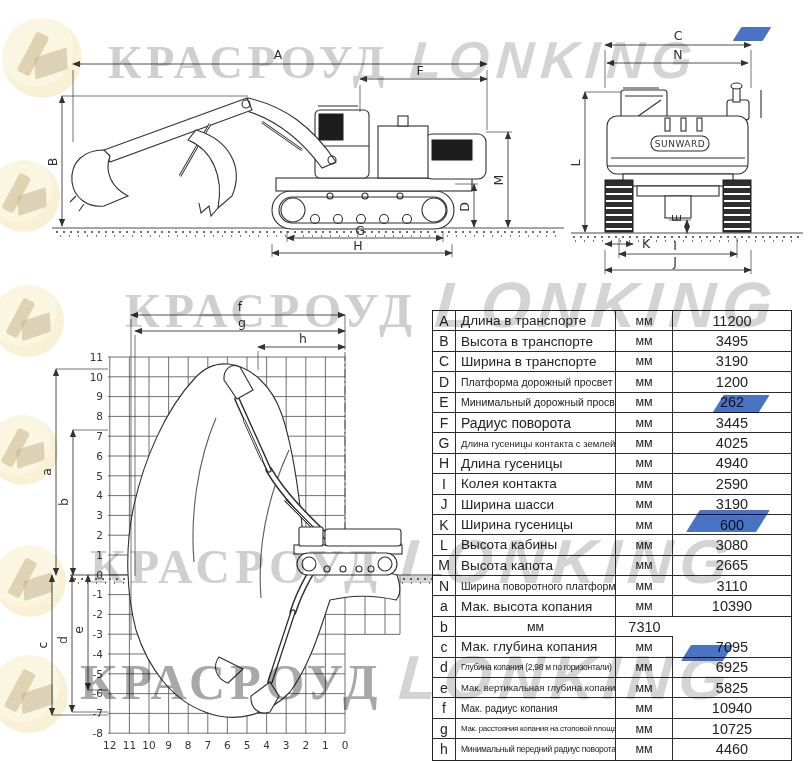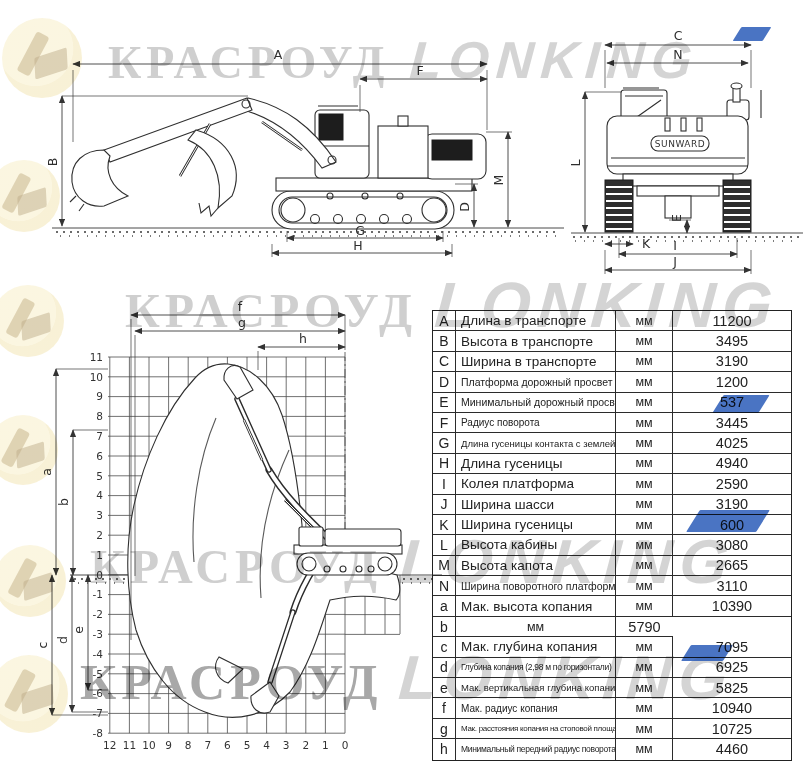--- a/index.html
+++ b/index.html
@@ -333,43 +333,43 @@
       <div class="trow">
         <div class="cell-key">D</div>
         <div class="cell-name" style="font-size: 10.5px;">Платформа дорожный просвет</div>
         <div class="cell-unit">мм</div>
         <div class="cell-value">1200</div>
       </div>
       <div class="trow">
         <div class="cell-key">E</div>
         <div class="cell-name" style="font-size: 10.5px;">Минимальный дорожный просвет</div>
         <div class="cell-unit">мм</div>
-        <div class="cell-value">537</div>
+        <div class="cell-value">262</div>
       </div>
       <div class="trow">
         <div class="cell-key">F</div>
-        <div class="cell-name" style="font-size: 10px;">Радиус поворота</div>
+        <div class="cell-name" style="font-size: 14px;">Радиус поворота</div>
         <div class="cell-unit">мм</div>
         <div class="cell-value">3445</div>
       </div>
       <div class="trow">
         <div class="cell-key">G</div>
         <div class="cell-name" style="font-size: 9.5px;">Длина гусеницы контакта с землей</div>
         <div class="cell-unit">мм</div>
         <div class="cell-value">4025</div>
       </div>
       <div class="trow">
         <div class="cell-key">H</div>
         <div class="cell-name" style="font-size: 13.5px; text-align: right;">Длина гусеницы</div>
         <div class="cell-unit">мм</div>
         <div class="cell-value">4940</div>
       </div>
       <div class="trow">
         <div class="cell-key">I</div>
-        <div class="cell-name" style="font-size: 13.5px;">Колея платформа</div>
+        <div class="cell-name" style="font-size: 13.5px;">Колея контакта</div>
         <div class="cell-unit">мм</div>
         <div class="cell-value">2590</div>
       </div>
       <div class="trow">
         <div class="cell-key">J</div>
         <div class="cell-name" style="font-size: 13.5px;">Ширина шасси</div>
         <div class="cell-unit">мм</div>
         <div class="cell-value">3190</div>
       </div>
       <div class="trow">
@@ -398,21 +398,21 @@
       </div>
       <div class="trow">
         <div class="cell-key">a</div>
         <div class="cell-name" style="font-size: 13.5px;">Мак. высота копания</div>
         <div class="cell-unit">мм</div>
         <div class="cell-value">10390</div>
       </div>
       <div class="trow">
         <div class="cell-key">b</div>
         <div class="cell-unit">мм</div>
-        <div class="cell-value">5790</div>
+        <div class="cell-value">7310</div>
       </div>
       <div class="trow">
         <div class="cell-key">c</div>
         <div class="cell-name" style="font-size: 13.5px;">Мак. глубина копания</div>
         <div class="cell-unit">мм</div>
         <div class="cell-value">7095</div>
       </div>
       <div class="trow">
         <div class="cell-key">d</div>
         <div class="cell-name" style="font-size: 8.5px; letter-spacing: -0.3px;">Глубина копания (2,98 м по горизонтали)</div>

